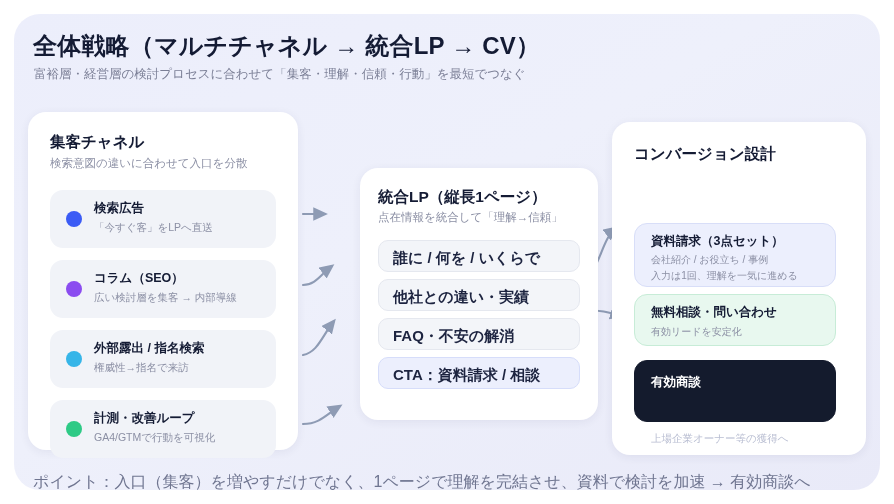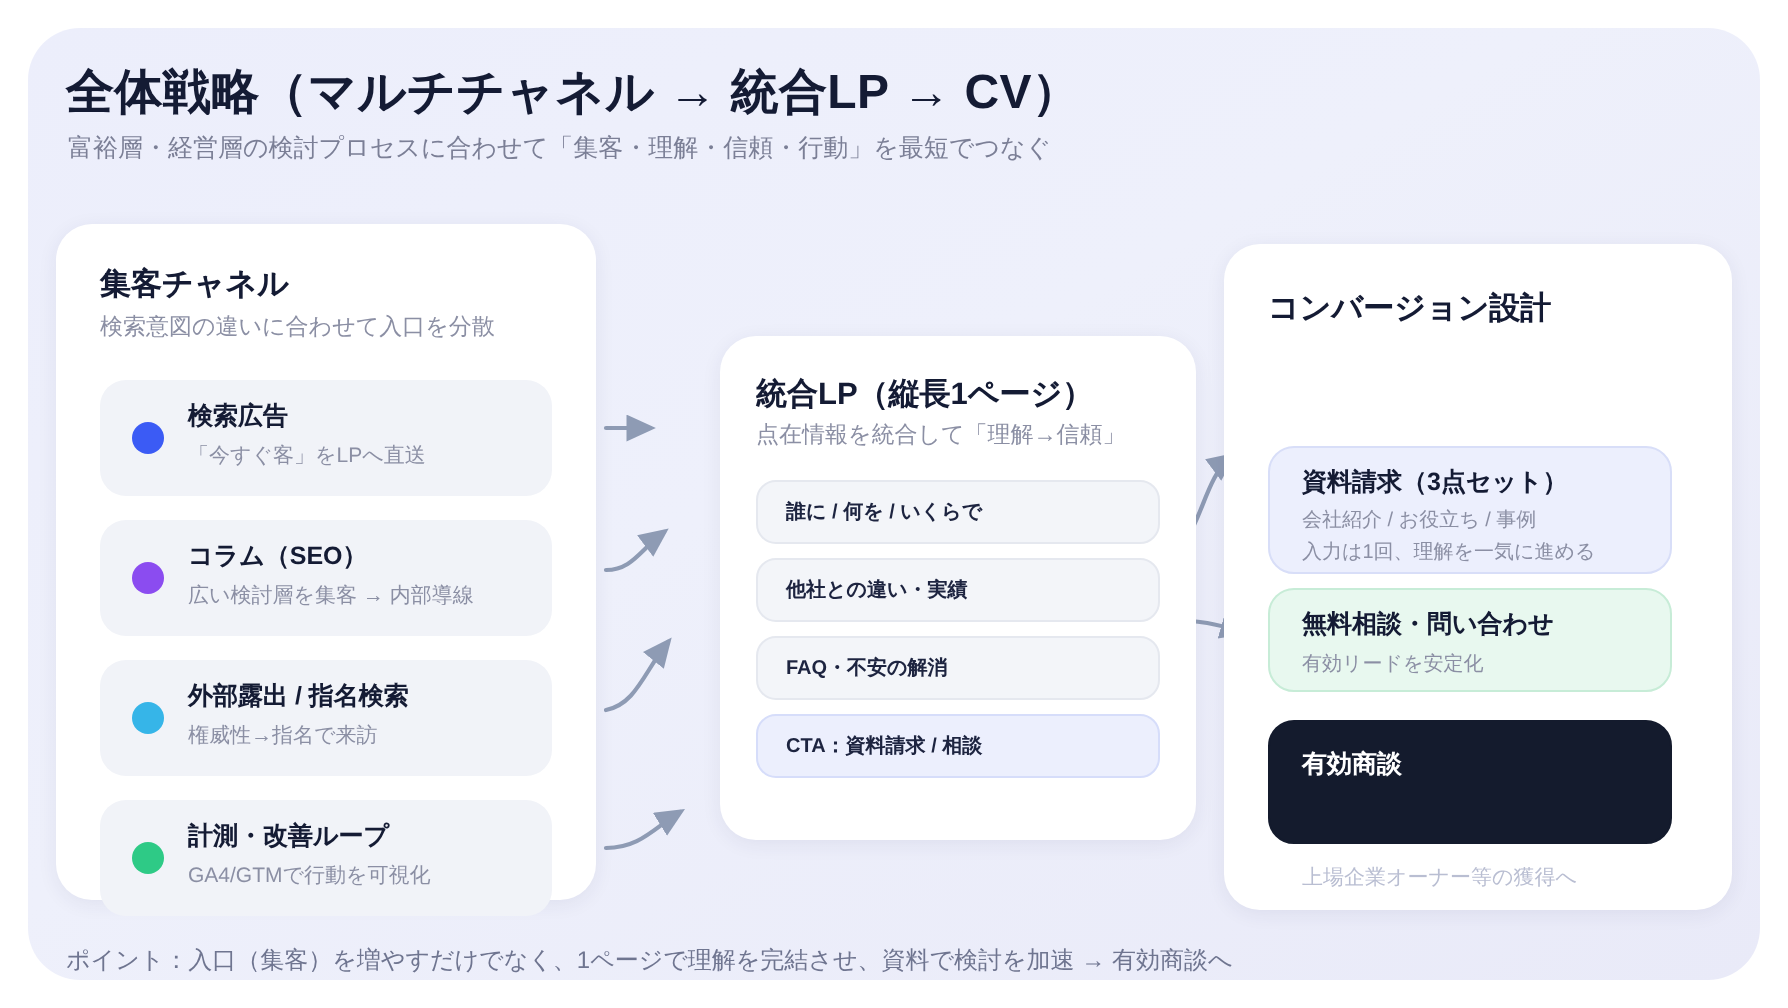--- a/index.html
+++ b/index.html
@@ -58,37 +58,37 @@
 
   
   #card-lp{left:360px;top:168px;width:238px;height:252px;}
   .lp-row{
     position:absolute;left:18px;width:202px;height:32px;
     background:#f3f5f9;border:1px solid #e5e8ef;border-radius:10px;
     box-sizing:border-box;
   }
   .lp-row.cta{background:#eceffd;border:1px solid #d6ddfa;}
   .lp-row-text{
-    position:absolute;left:14px;top:8px;font-size:10px;font-weight:bold;color:#1d2440;
+    position:absolute;left:14px;top:8px;font-size:15px;font-weight:bold;color:#1d2440;
     white-space:nowrap;
   }
 
   
   #card-cv{left:612px;top:122px;width:254px;height:333px;}
   .cv-item{position:absolute;left:22px;width:202px;box-sizing:border-box;border-radius:13px;}
   #cv-doc{top:101px;height:64px;background:#eceffd;border:1px solid #d8def8;}
   #cv-consult{top:172px;height:52px;background:#e8f8ef;border:1px solid #c7ecd7;}
   #cv-deal{top:238px;height:62px;background:#141b2d;border:1px solid #141b2d;}
   .cv-label{position:absolute;left:16px;top:9px;font-size:12.5px;font-weight:bold;color:#141b34;white-space:nowrap;text-align:center;}
   .cv-desc{position:absolute;left:16px;font-size:10px;color:#8b8fa4;white-space:nowrap;}
   #cv-deal .cv-label{color:#ffffff;top:13px;}
   #cv-deal .cv-desc{color:#b9bed2;font-size:10.5px;top:35px;margin-top:36px;}
 
   .footer-note{
-    position:absolute;left:33px;top:472px;font-size:12px;color:#6f7590;white-space:nowrap;
+    position:absolute;left:33px;top:472px;font-size:16px;color:#6f7590;white-space:nowrap;
   }
 
   svg.arrows{position:absolute;left:0;top:0;width:894px;height:504px;pointer-events:none;}
 </style>
 </head>
 <body>
 
 <div class="stage">
 
   <div class="panel"></div>

